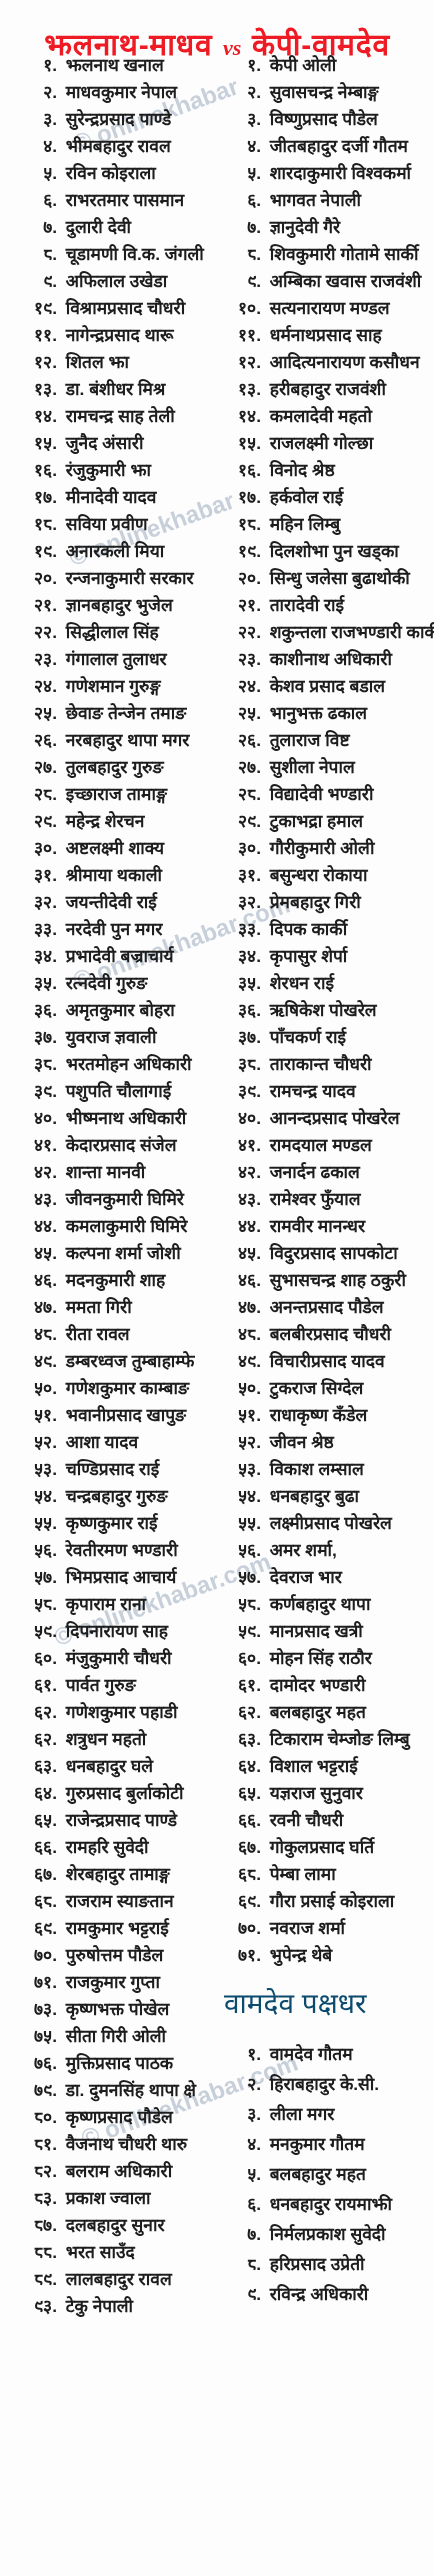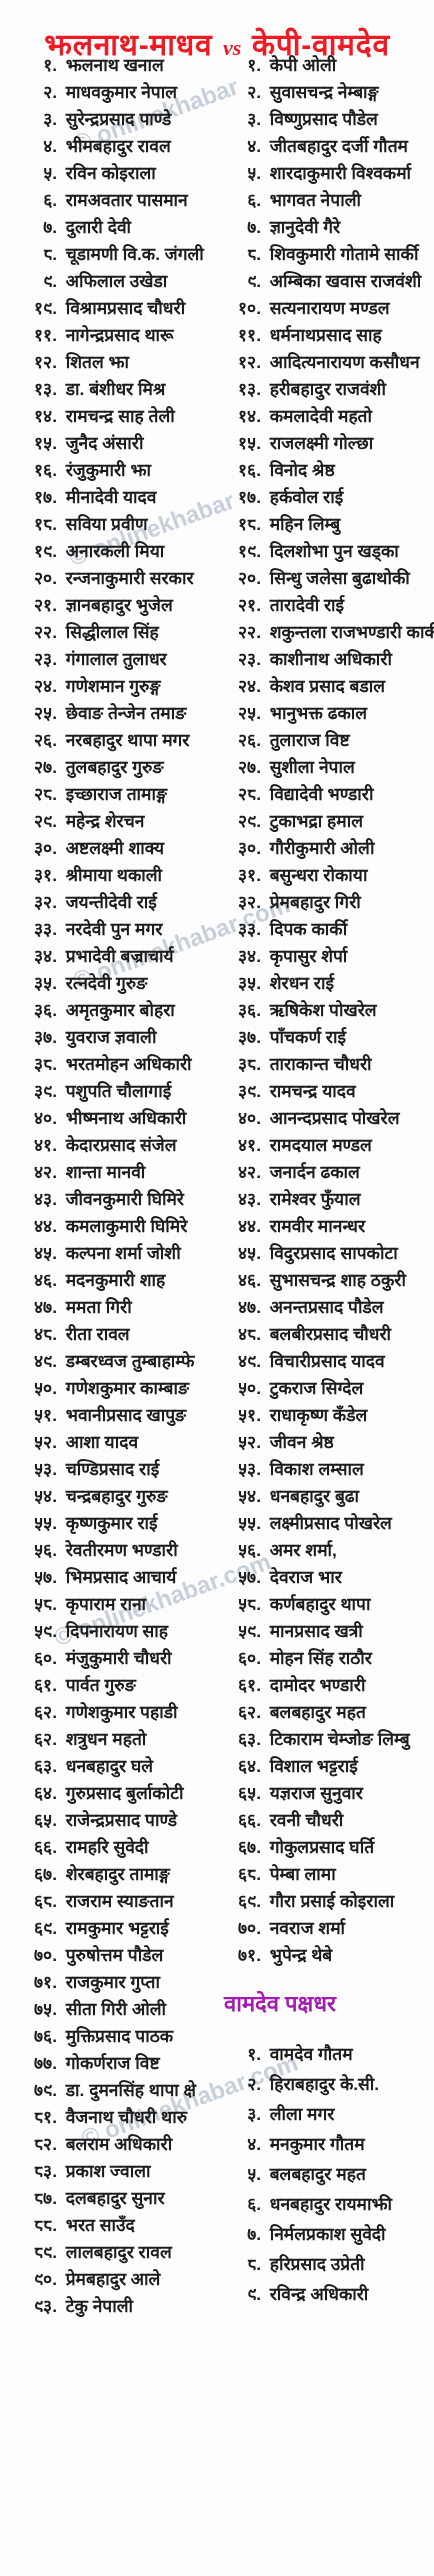--- a/index.html
+++ b/index.html
@@ -48,23 +48,23 @@
     width:37px;
     text-align:right;
   }
   .row .name{
     margin-left:8.7px;
   }
   .list-2 .row{height:30px;}
   
   .subheading{
     margin:20px 0 25px 0;
-    font-size:22px;
-    font-weight:bold;
-    color:#a21caf;
+    font-size:28px;
+    font-weight:normal;
+    color:#0c4a6e;
     line-height:27px;
     white-space:nowrap;
   }
   
   .wm{
     position:absolute;
     font-size:24px;
     font-weight:bold;
     color:#b6c2cf;
     opacity:.75;
@@ -109,21 +109,21 @@
       <div class="row">
         <span class="num">४.</span>
         <span class="name">भीमबहादुर रावल</span>
       </div>
       <div class="row">
         <span class="num">५.</span>
         <span class="name">रविन कोइराला</span>
       </div>
       <div class="row">
         <span class="num">६.</span>
-        <span class="name">रामअवतार पासमान</span>
+        <span class="name">राभरतमार पासमान</span>
       </div>
       <div class="row">
         <span class="num">७.</span>
         <span class="name">दुलारी देवी</span>
       </div>
       <div class="row">
         <span class="num">८.</span>
         <span class="name">चूडामणी वि.क. जंगली</span>
       </div>
       <div class="row">
@@ -376,36 +376,40 @@
       </div>
       <div class="row">
         <span class="num">७०.</span>
         <span class="name">पुरुषोत्तम पौडेल</span>
       </div>
       <div class="row">
         <span class="num">७१.</span>
         <span class="name">राजकुमार गुप्ता</span>
       </div>
       <div class="row">
+        <span class="num">७३.</span>
+        <span class="name">कृष्णभक्त पोखेल</span>
+      </div>
+      <div class="row">
         <span class="num">७५.</span>
         <span class="name">सीता गिरी ओली</span>
       </div>
       <div class="row">
         <span class="num">७६.</span>
         <span class="name">मुक्तिप्रसाद पाठक</span>
       </div>
       <div class="row">
-        <span class="num">७७.</span>
-        <span class="name">गोकर्णराज विष्ट</span>
-      </div>
-      <div class="row">
         <span class="num">७९.</span>
         <span class="name">डा. दुमनसिंह थापा क्षे</span>
       </div>
       <div class="row">
+        <span class="num">८०.</span>
+        <span class="name">कृष्णप्रसाद पौडेल</span>
+      </div>
+      <div class="row">
         <span class="num">८१.</span>
         <span class="name">वैजनाथ चौधरी थारु</span>
       </div>
       <div class="row">
         <span class="num">८२.</span>
         <span class="name">बलराम अधिकारी</span>
       </div>
       <div class="row">
         <span class="num">८३.</span>
         <span class="name">प्रकाश ज्वाला</span>
@@ -414,24 +418,20 @@
         <span class="num">८७.</span>
         <span class="name">दलबहादुर सुनार</span>
       </div>
       <div class="row">
         <span class="num">८८.</span>
         <span class="name">भरत साउँद</span>
       </div>
       <div class="row">
         <span class="num">८९.</span>
         <span class="name">लालबहादुर रावल</span>
-      </div>
-      <div class="row">
-        <span class="num">९०.</span>
-        <span class="name">प्रेमबहादुर आले</span>
       </div>
       <div class="row">
         <span class="num">९३.</span>
         <span class="name">टेकु नेपाली</span>
       </div>
     </div>
 
   <div class="col col-right">
     <div class="list-1">
         <div class="row">

